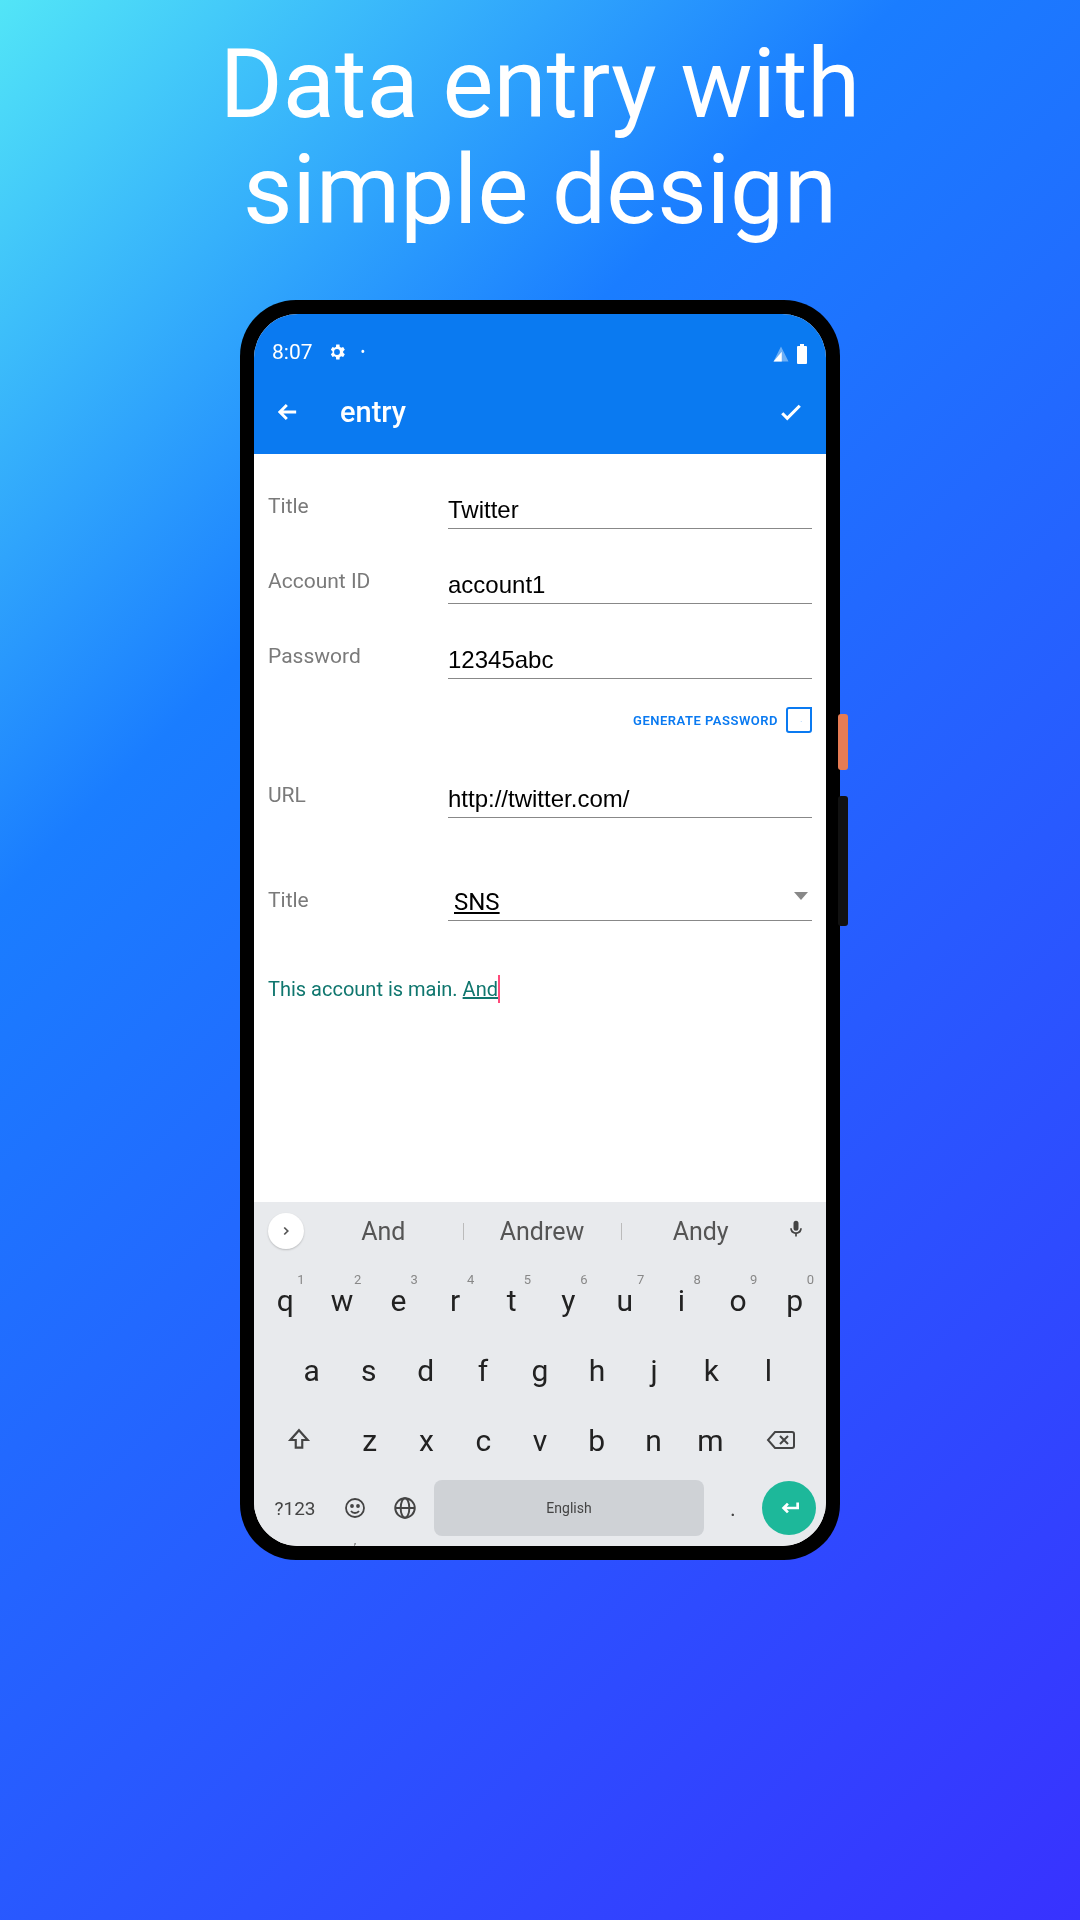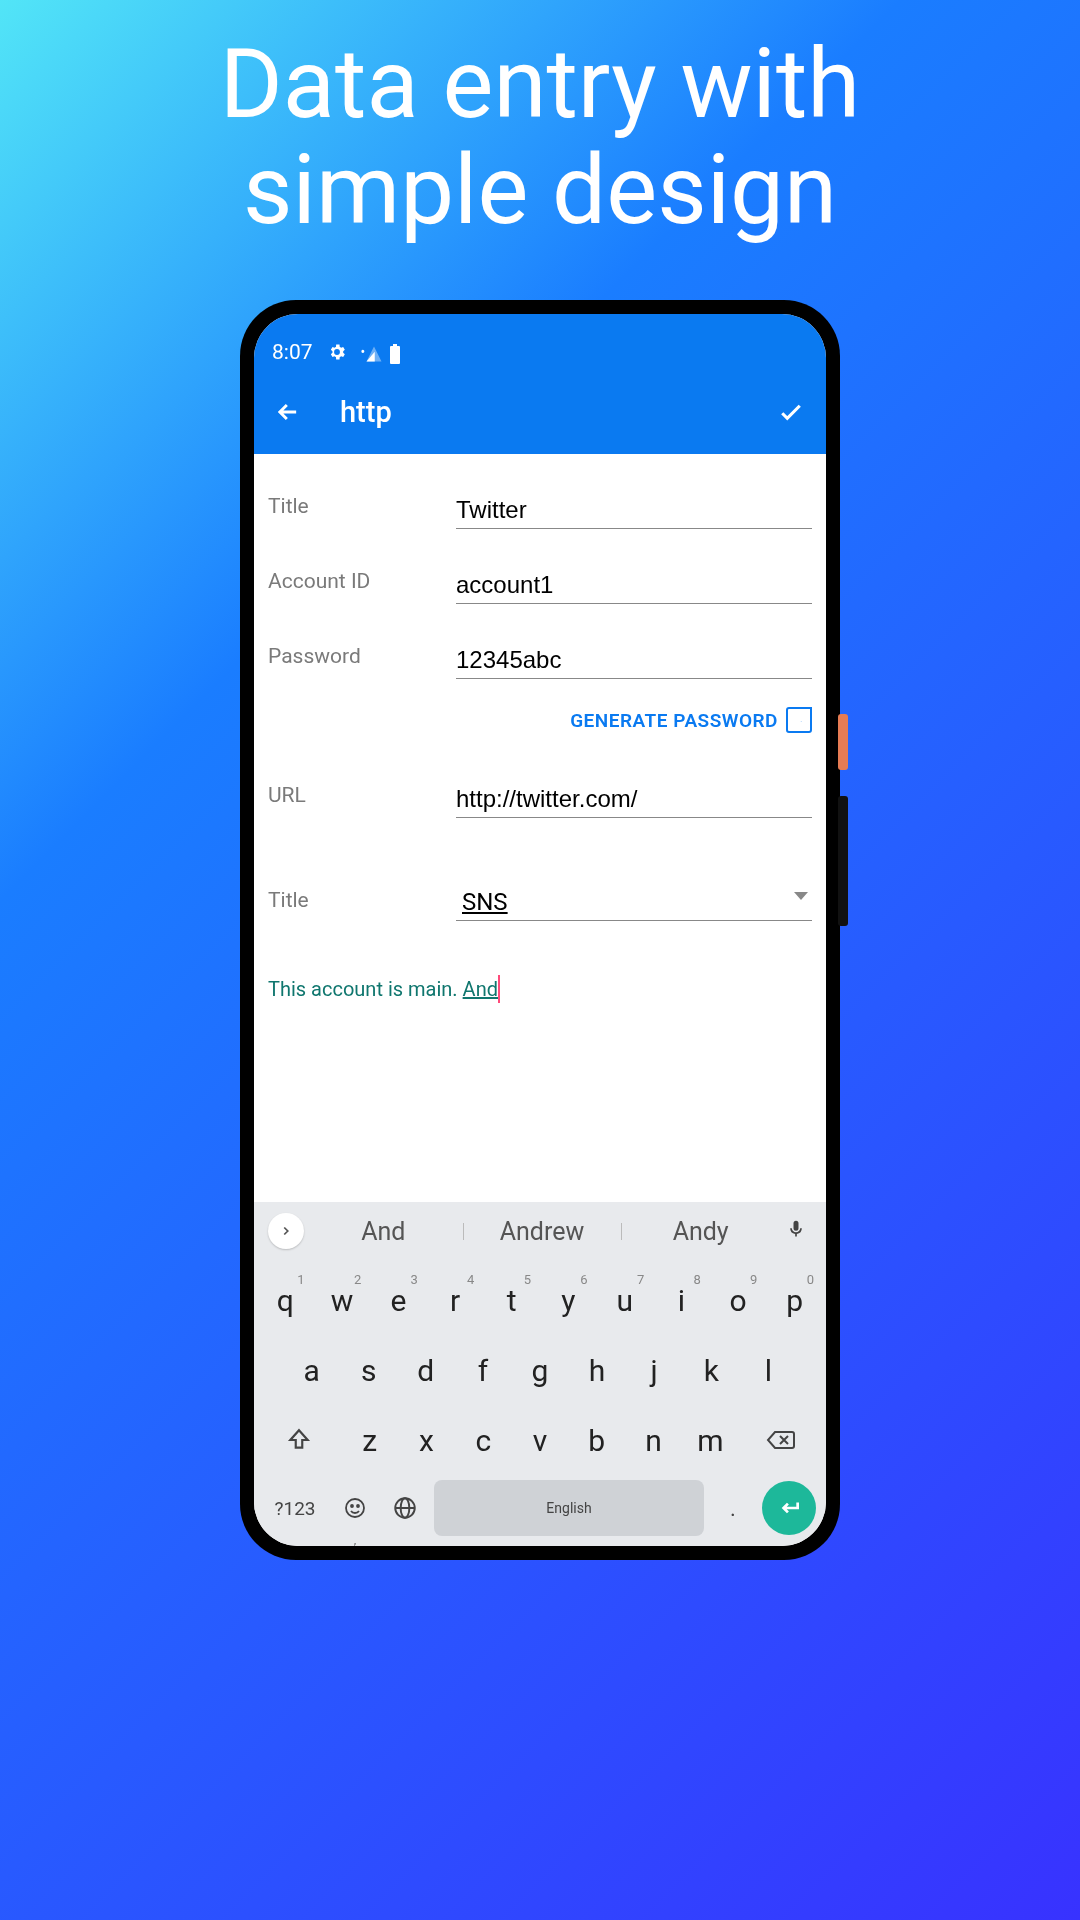--- a/index.html
+++ b/index.html
@@ -64,21 +64,21 @@
       right: 0;
       bottom: 0;
       display: flex;
       flex-direction: column;
     }
     .status-bar {
       background: #0a7af1;
       height: 56px;
       display: flex;
       align-items: flex-end;
-      justify-content: flex-start;
+      justify-content: space-between;
       padding: 0 18px 6px;
       color: white;
       font-size: 21px;
     }
     .status-left { display: flex; align-items: center; gap: 14px; }
     .status-right { display: flex; align-items: center; gap: 6px; }
     .gear-icon svg, .signal-icon svg, .battery-icon svg { display: block; }
     .app-bar {
       background: #0a7af1;
       height: 84px;
@@ -92,21 +92,20 @@
     .app-title { font-size: 29px; font-weight: 500; }
     .back-arrow svg, .check-icon svg { display: block; }
     .content {
       background: white;
       flex: 1;
       padding: 0 14px;
     }
     .form-row {
       display: flex;
       padding-top: 36px;
-      gap: 8px;
     }
     .form-label {
       width: 180px;
       color: #7a7a7a;
       font-size: 21px;
       padding-top: 4px;
     }
     .form-input-wrap {
       flex: 1;
     }
@@ -120,21 +119,21 @@
       outline: none;
       font-family: Liberation Sans, sans-serif;
     }
     .gen-pwd-row {
       display: flex;
       justify-content: flex-end;
       align-items: center;
       gap: 8px;
       padding: 28px 0 0;
       color: #0a7af1;
-      font-size: 19px;
+      font-size: 13px;
       font-weight: 600;
       letter-spacing: 0.5px;
     }
     .open-icon {
       width: 26px;
       height: 26px;
       border: 2.5px solid #0a7af1;
       border-radius: 3px;
       position: relative;
     }
@@ -361,21 +360,21 @@
         </div>
       </div>
 
       <div class="app-bar">
         <div class="app-bar-left">
           <span class="back-arrow">
             <svg width="28" height="28" viewBox="0 0 24 24" fill="none" stroke="white" stroke-width="2.5">
                 <path d="M19 12H5M11 18l-6-6 6-6"></path>
               </svg>
           </span>
-          <span class="app-title">http</span>
+          <span class="app-title">entry</span>
         </div>
         <span class="check-icon">
           <svg width="30" height="30" viewBox="0 0 24 24" fill="none" stroke="white" stroke-width="2.5">
               <path d="M5 13l4 4L19 7"></path>
             </svg>
         </span>
       </div>
 
       <div class="content">
         <div class="form-row">

